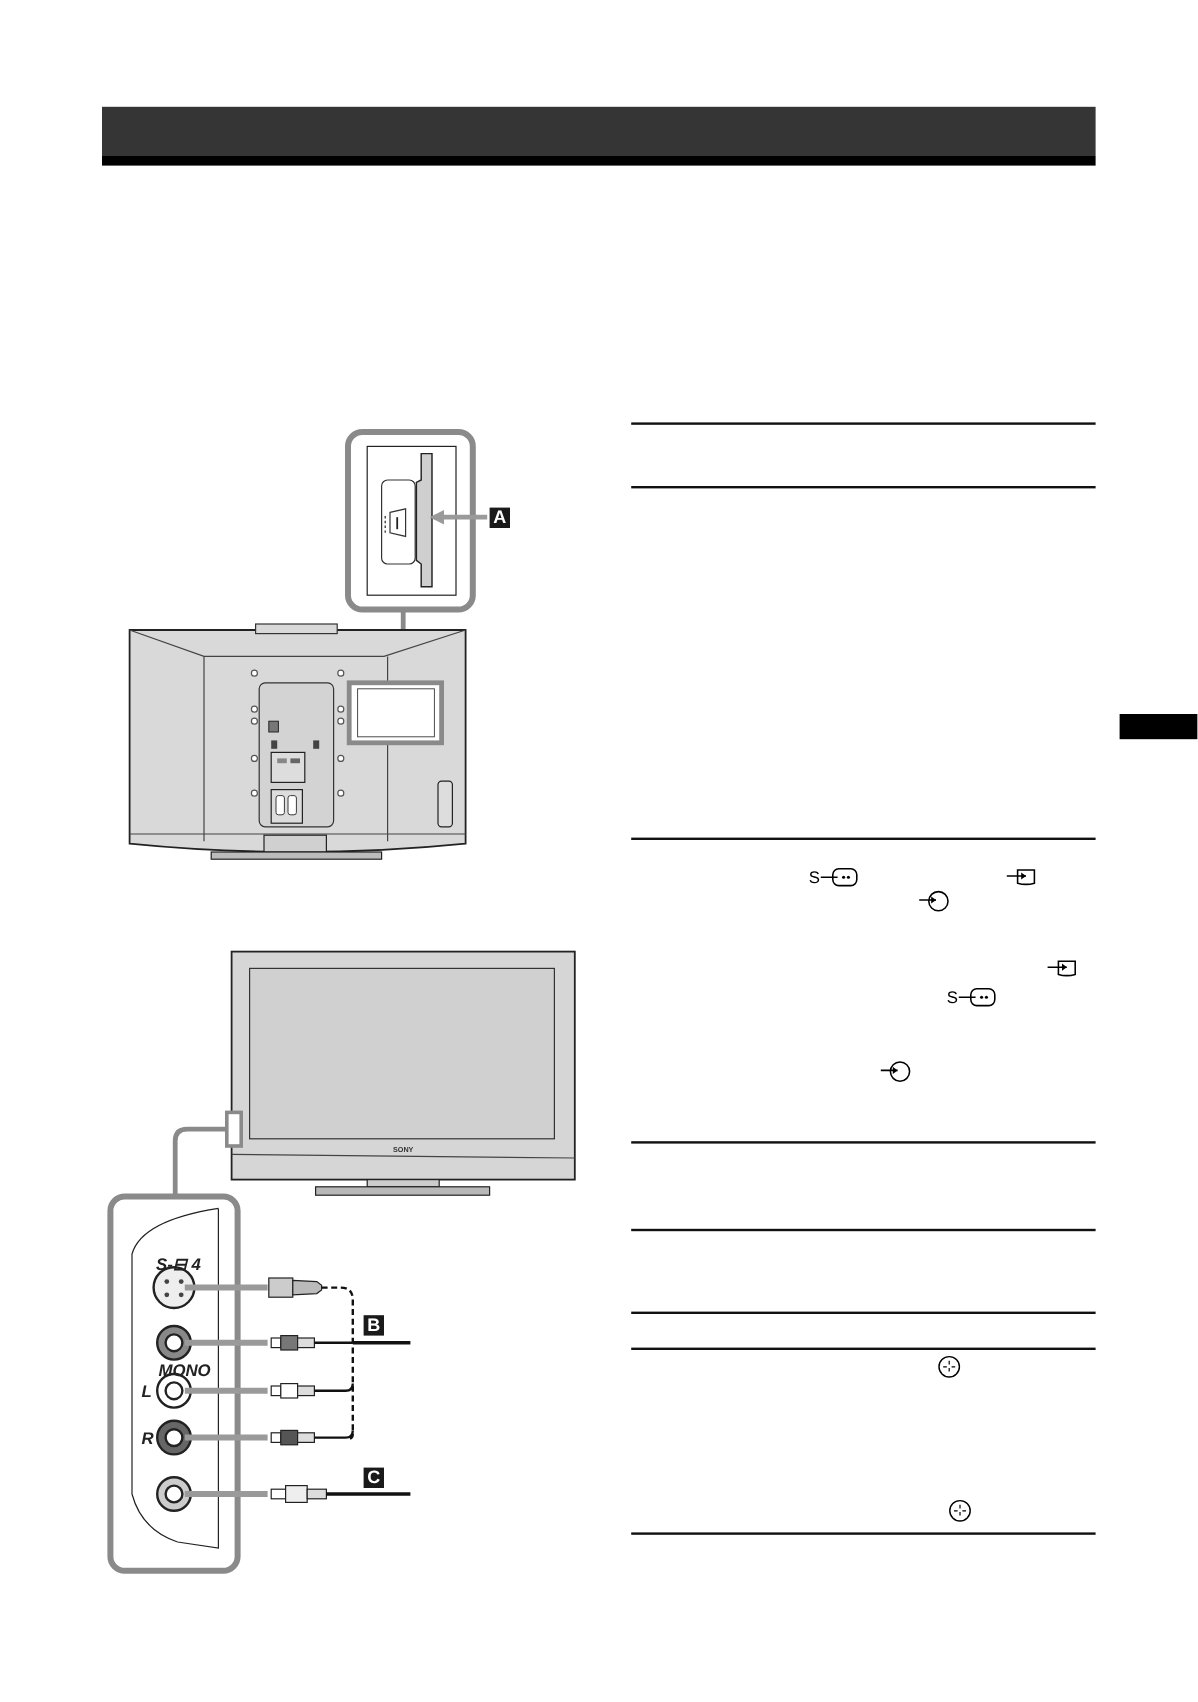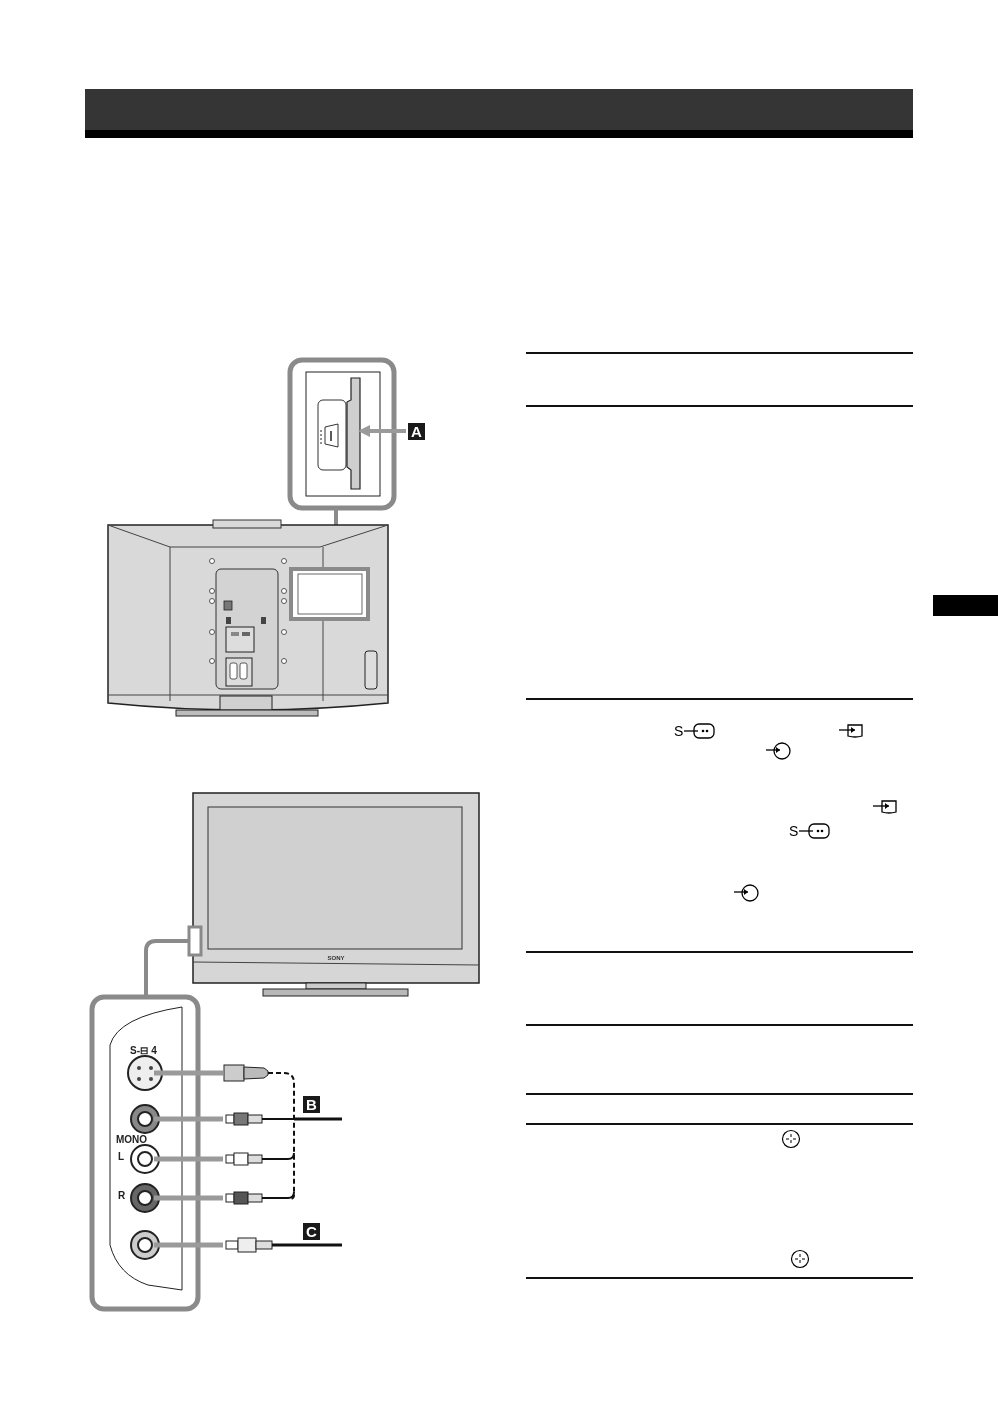--- a/index.html
+++ b/index.html
@@ -4,21 +4,21 @@
 <style>
   html, body { margin: 0; padding: 0; background: #ffffff; }
   body { width: 998px; height: 1418px; position: relative; overflow: hidden; font-family: "Liberation Sans", sans-serif; color: #000; }
   .header-bar { position: absolute; left: 85px; top: 89px; width: 828px; height: 41px; background: #353535; }
   .header-rule { position: absolute; left: 85px; top: 130px; width: 828px; height: 8px; background: #000; }
   .side-tab { position: absolute; left: 933px; top: 595px; width: 65px; height: 21px; background: #000; }
   .rule { position: absolute; left: 526px; width: 387px; height: 2px; background: #111; }
   .sym { position: absolute; }
   svg { display: block; }
   .label-box { position: absolute; width: 17px; height: 17px; background: #1a1a1a; color: #fff; font-weight: bold; font-size: 15px; line-height: 17px; text-align: center; font-family: "Liberation Sans", sans-serif; }
-  .port-label { position: absolute; font-size: 10px; font-weight: bold; font-family: "Liberation Sans", sans-serif; color: #222; }
+  .port-label { position: absolute; font-size: 14px; font-weight: bold; font-family: "Liberation Sans", sans-serif; color: #222; font-style: italic; }
 </style>
 </head>
 <body>
 
 <div class="header-bar"></div>
 <div class="header-rule"></div>
 
 <div class="side-tab"></div>
 
 <div style="position:absolute;left:100px;top:355px;width:350px;height:380px;">
@@ -136,21 +136,21 @@
       <rect x="160" y="409" width="14" height="8" fill="#ddd" stroke="#222"></rect>
       <rect x="138" y="456" width="12" height="8" fill="#fff" stroke="#222"></rect>
       <rect x="150" y="453" width="18" height="14" fill="#eee" stroke="#222"></rect>
       <rect x="168" y="456" width="16" height="8" fill="#ddd" stroke="#222"></rect>
     </g>
     <path d="M174,334 L206,334 M174,374 L200,374 Q206,374 206,368 M174,413 L200,413 Q206,413 206,407" fill="none" stroke="#111" stroke-width="2"></path>
     <line x1="206" y1="334" x2="254" y2="334" stroke="#111" stroke-width="3"></line>
     <line x1="184" y1="460" x2="254" y2="460" stroke="#111" stroke-width="3"></line>
   </svg>
   <div class="port-label" style="left:42px;top:260px;">S-⊟ 4</div>
-  <div class="port-label" style="left:28px;top:349px;text-align:right;">MONO</div>
+  <div class="port-label" style="left:44px;top:349px;text-align:right;">MONO</div>
   <div class="port-label" style="left:30px;top:366px;">L</div>
   <div class="port-label" style="left:30px;top:405px;">R</div>
   <div class="label-box" style="left:215px;top:311px;">B</div>
   <div class="label-box" style="left:215px;top:438px;">C</div>
 </div>
 
 <div class="rule" style="top:352px;"></div>
 <div class="rule" style="top:405px;"></div>
 <div class="rule" style="top:698px;"></div>
 <div class="rule" style="top:951px;"></div>

